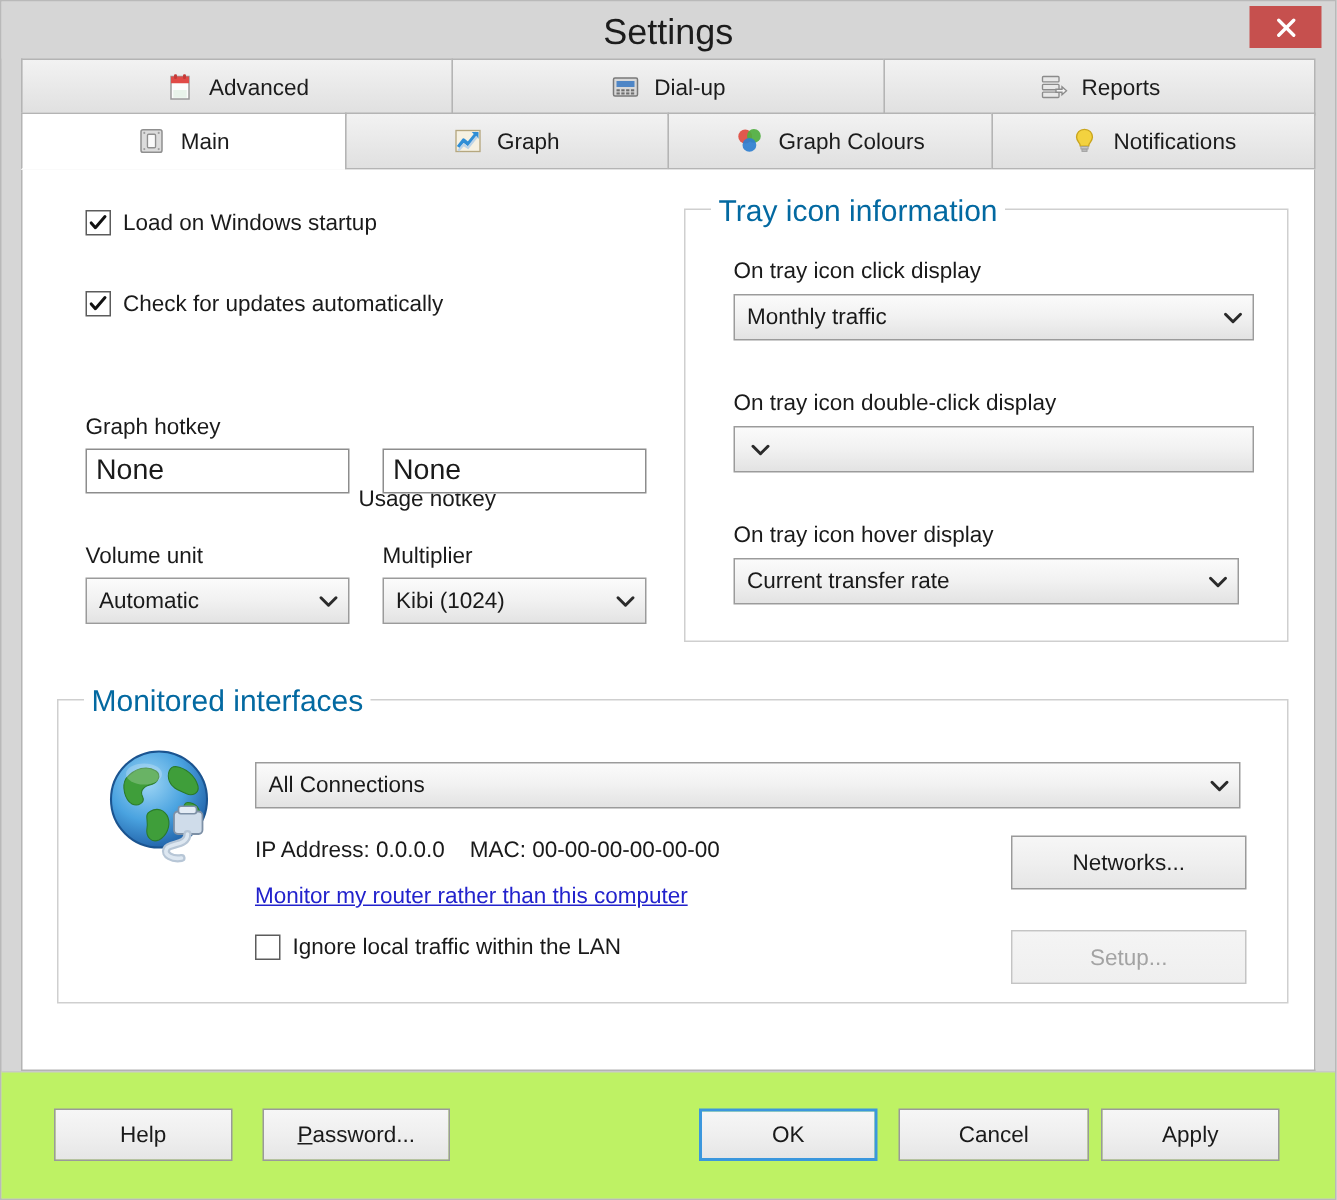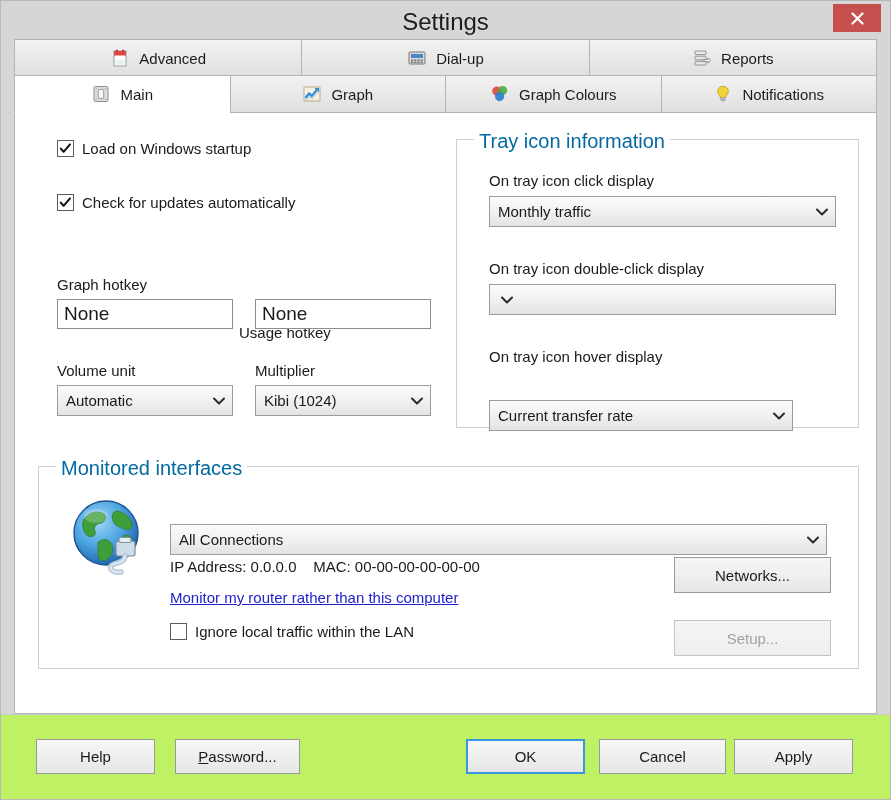--- a/index.html
+++ b/index.html
@@ -306,21 +306,21 @@
       <div class="lbl" style="position:absolute;left:32px;top:120px;">On tray icon double-click display</div>
       <div style="position:absolute;left:32px;top:144px;width:347px;">
         <div class="combo">
           <svg class="chev" viewBox="0 0 18 18">
             <polyline points="4,6.5 9,11.5 14,6.5" fill="none" stroke="#2b2b2b" stroke-width="2" stroke-linecap="round" stroke-linejoin="round"></polyline>
           </svg>
         </div>
       </div>
 
       <div class="lbl" style="position:absolute;left:32px;top:208px;">On tray icon hover display</div>
-      <div style="position:absolute;left:32px;top:232px;width:304px;margin-top:28px;">
+      <div style="position:absolute;left:32px;top:232px;width:337px;">
         <div class="combo">
           <span class="cval">Current transfer rate</span>
           <svg class="chev" viewBox="0 0 18 18">
             <polyline points="4,6.5 9,11.5 14,6.5" fill="none" stroke="#2b2b2b" stroke-width="2" stroke-linecap="round" stroke-linejoin="round"></polyline>
           </svg>
         </div>
       </div>
     </div>
 
     <div class="groupbox" style="left:23px;top:353px;width:821px;height:203px;">
@@ -343,21 +343,21 @@
         </g>
         <ellipse cx="26" cy="19" rx="12" ry="7" fill="#ffffff" fill-opacity="0.22"></ellipse>
         <g>
           <rect x="46" y="44" width="19" height="15" rx="2.6" fill="#cfdcea" stroke="#7d90a6" stroke-width="1.2"></rect>
           <rect x="49" y="40.5" width="12" height="5" rx="1.6" fill="#e4ecf5" stroke="#7d90a6" stroke-width="1.1"></rect>
           <path d="M55 59 c0 8 -12 6 -14 10 c-2 4 4 7 10 6" fill="none" stroke="#b7c6d6" stroke-width="5.4" stroke-linecap="round"></path>
           <path d="M55 59 c0 8 -12 6 -14 10 c-2 4 4 7 10 6" fill="none" stroke="#dde7f1" stroke-width="2.4" stroke-linecap="round"></path>
         </g>
       </svg>
 
-      <div style="position:absolute;left:131px;top:57px;width:657px;">
+      <div style="position:absolute;left:131px;top:41px;width:657px;">
         <div class="combo">
           <span class="cval">All Connections</span>
           <svg class="chev" viewBox="0 0 18 18">
             <polyline points="4,6.5 9,11.5 14,6.5" fill="none" stroke="#2b2b2b" stroke-width="2" stroke-linecap="round" stroke-linejoin="round"></polyline>
           </svg>
         </div>
       </div>
 
       <div class="lbl" style="position:absolute;left:131px;top:91px;white-space:pre;">IP Address: 0.0.0.0    MAC: 00-00-00-00-00-00</div>
 

